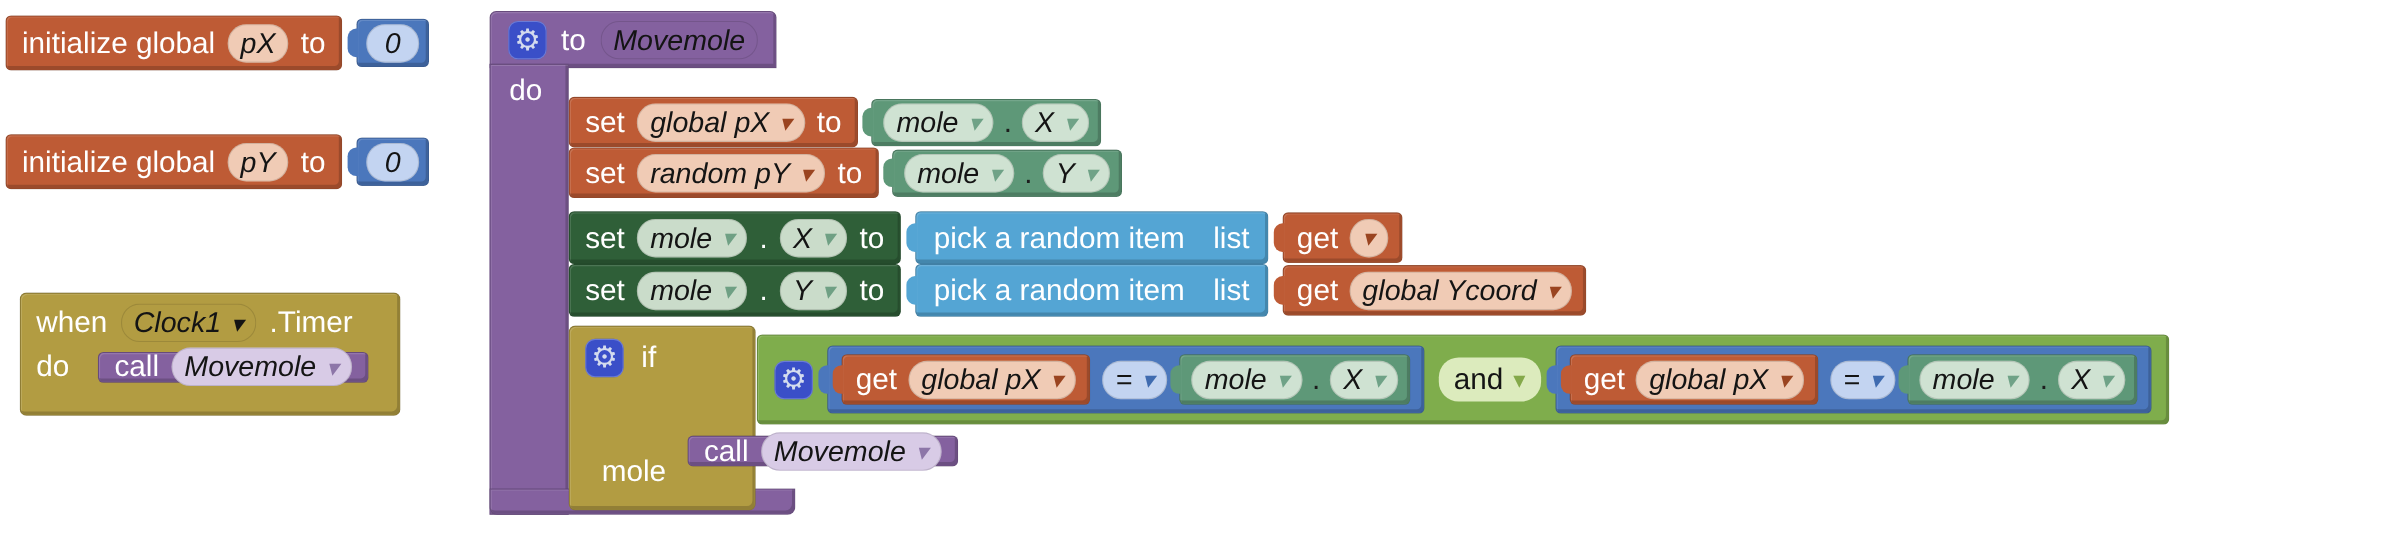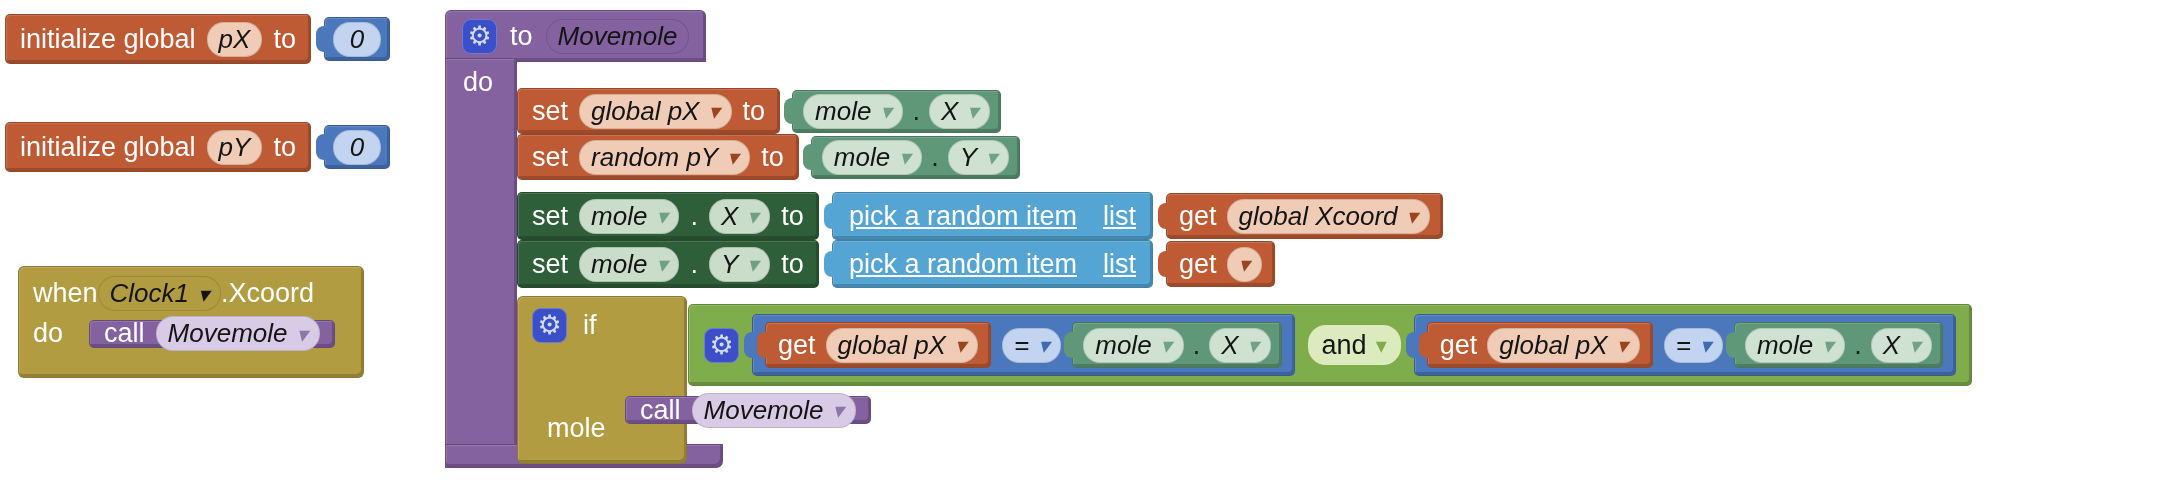--- a/index.html
+++ b/index.html
@@ -80,21 +80,21 @@
   .numblk .field{min-width:32px;justify-content:center;padding:0 8px;}
 
   
   .whenblk{
     width:346px;height:112px;border-radius:6px;box-sizing:border-box;
     background:var(--olive);padding:9px 14px;
     display:flex;flex-direction:column;gap:7px;
     box-shadow:inset -2px -3px 0 rgba(0,0,0,.18), inset 1px 1px 0 rgba(255,255,255,.14);
     border:1px solid rgba(0,0,0,.22);
   }
-  .whenblk .r1{display:flex;align-items:center;text-align:center;}
+  .whenblk .r1{display:flex;align-items:center;gap:12px;text-align:center;}
   .whenblk .r2{display:flex;align-items:center;gap:26px;}
 
   .callblk{height:28px;}
 
   
   .proc-part{background:var(--purple);
     box-shadow:inset -2px -3px 0 rgba(0,0,0,.18), inset 1px 1px 0 rgba(255,255,255,.14);
     border:1px solid rgba(0,0,0,.22);box-sizing:border-box;}
   #proc-header{left:445px;top:10px;height:52px;border-radius:6px 6px 0 0;
     display:flex;align-items:center;gap:13px;padding:0 16px;}
@@ -114,21 +114,21 @@
     border:1px solid rgba(0,0,0,.22);box-sizing:border-box;}
   #if-head{position:absolute;left:15px;top:12px;display:flex;align-items:center;gap:16px;}
   #and-block{position:absolute;left:171px;top:8px;height:82px;gap:13px;padding:0 15px;}
   #then-label{position:absolute;left:30px;top:117px;}
   #call2{position:absolute;left:108px;top:100px;}
 
   .eqblk{height:62px;gap:11px;padding:0 12px;}
   .getblk{height:46px;gap:10px;padding:0 12px;}
   .getter-inline{height:46px;gap:9px;padding:0 10px;}
   .getter43{height:43px;gap:9px;padding:0 10px;}
-  .listblk{height:48px;gap:26px;padding:0 16px;text-decoration:underline;}
+  .listblk{height:48px;gap:26px;padding:0 16px;}
   .ml{margin-left:12px;}
   .ml2{margin-left:13px;}
 </style>
 </head>
 <body>
 
 <div class="abs row" style="left:5px;top:14px;gap:3px;">
   <div class="blk orange stmt">
     <span class="kw">initialize global</span>
     <span class="field">
@@ -158,21 +158,21 @@
   </div>
 </div>
 
 <div class="abs whenblk" style="left:18px;top:266px;">
   <div class="r1">
     <span class="kw">when</span>
     <span class="field">
       <span>Clock1</span>
       <span class="arr">▾</span>
     </span>
-    <span class="kw">.Xcoord</span>
+    <span class="kw">.Timer</span>
   </div>
   <div class="r2">
     <span class="kw">do</span>
     <div class="blk purple callblk">
       <span class="kw">call</span>
       <span class="field">
         <span>Movemole</span>
         <span class="arr">▾</span>
       </span>
     </div>
@@ -251,21 +251,20 @@
       </span>
       <span class="kw">to</span>
     </div>
     <div class="blk listblue listblk plugged ml2">
       <span class="kw">pick a random item</span>
       <span class="kw">list</span>
     </div>
     <div class="blk orange getblk plugged ml2">
       <span class="kw">get</span>
       <span class="field">
-        <span>global Xcoord</span>
         <span class="arr">▾</span>
       </span>
     </div>
   </div>
 
   <div class="srow">
     <div class="blk dkgreen stmt48">
       <span class="kw">set</span>
       <span class="field">
         <span>mole</span>
@@ -278,20 +277,21 @@
       </span>
       <span class="kw">to</span>
     </div>
     <div class="blk listblue listblk plugged ml2">
       <span class="kw">pick a random item</span>
       <span class="kw">list</span>
     </div>
     <div class="blk orange getblk plugged ml2">
       <span class="kw">get</span>
       <span class="field">
+        <span>global Ycoord</span>
         <span class="arr">▾</span>
       </span>
     </div>
   </div>
 
   <div id="if-group">
     <div id="if-olive"></div>
 
     <div id="if-head">
       <span class="gear"></span>

